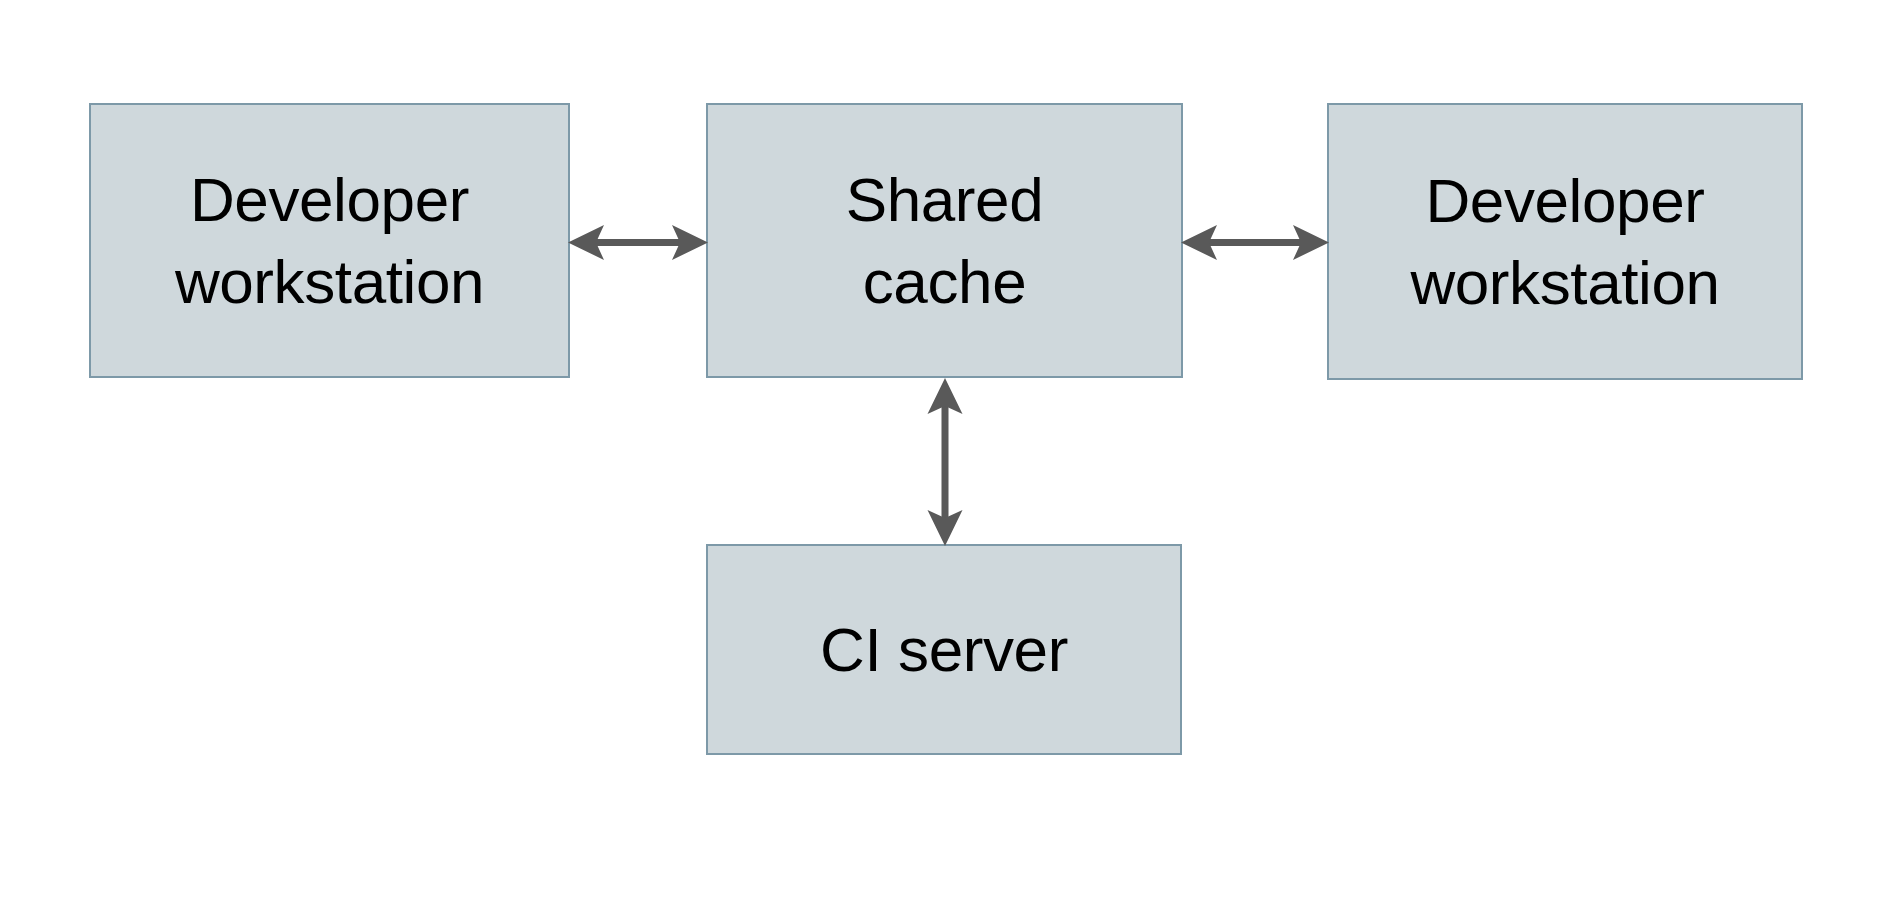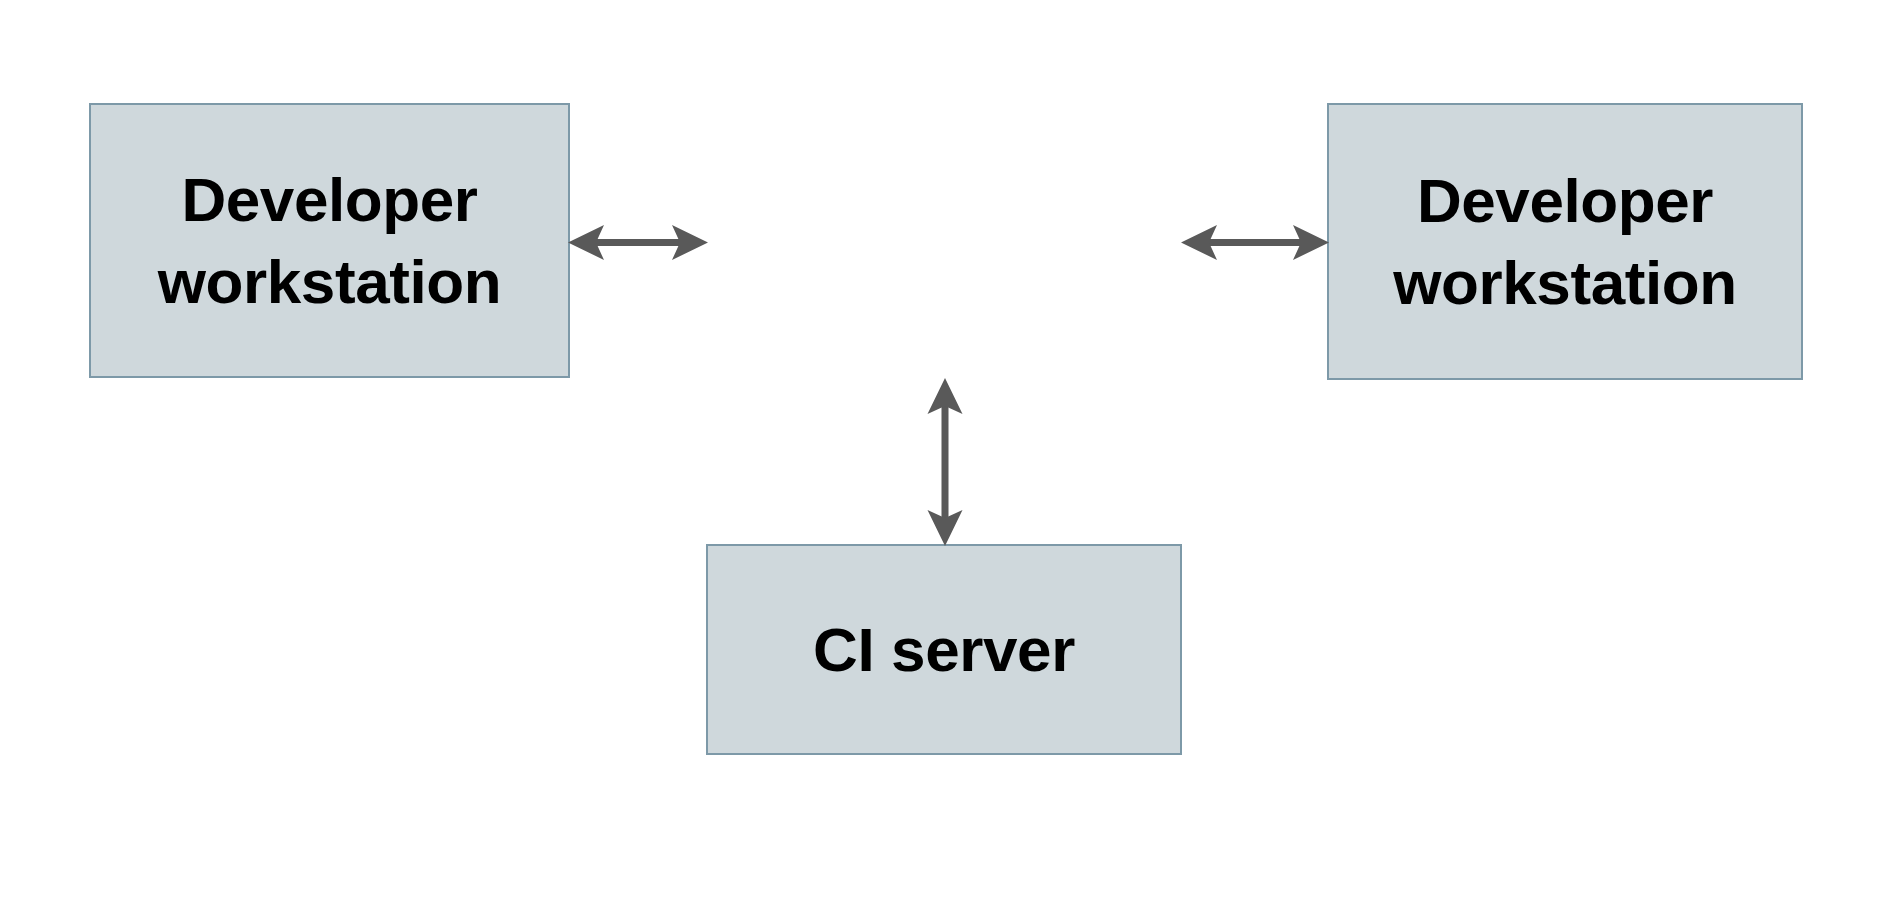--- a/index.html
+++ b/index.html
@@ -32,21 +32,21 @@
     align-items: center;
     justify-content: center;
     text-align: center;
   }
   .node-label {
     display: block;
     color: #000000;
     font-size: 62px;
     line-height: 1.32;
     letter-spacing: -0.4px;
-    font-weight: 700;
+    font-weight: 400;
     white-space: pre-line;
     padding: 0 10px;
   }
 
   #node-dev-left   { left: 89px;   top: 103px; width: 481px; height: 275px; }
   #node-shared     { left: 706px;  top: 103px; width: 477px; height: 275px; }
   #node-dev-right  { left: 1327px; top: 103px; width: 476px; height: 277px; }
   #node-ci         { left: 706px;  top: 544px; width: 476px; height: 211px; }
 
   
@@ -62,20 +62,24 @@
 </head>
 <body>
 
 <div id="canvas">
 
   <div class="node" id="node-dev-left">
     <span class="node-label">Developer
 workstation</span>
   </div>
 
+  <div class="node" id="node-shared">
+    <span class="node-label">Shared
+cache</span>
+  </div>
 
   <div class="node" id="node-dev-right">
     <span class="node-label">Developer
 workstation</span>
   </div>
 
   <div class="node" id="node-ci">
     <span class="node-label">CI server</span>
   </div>
 

